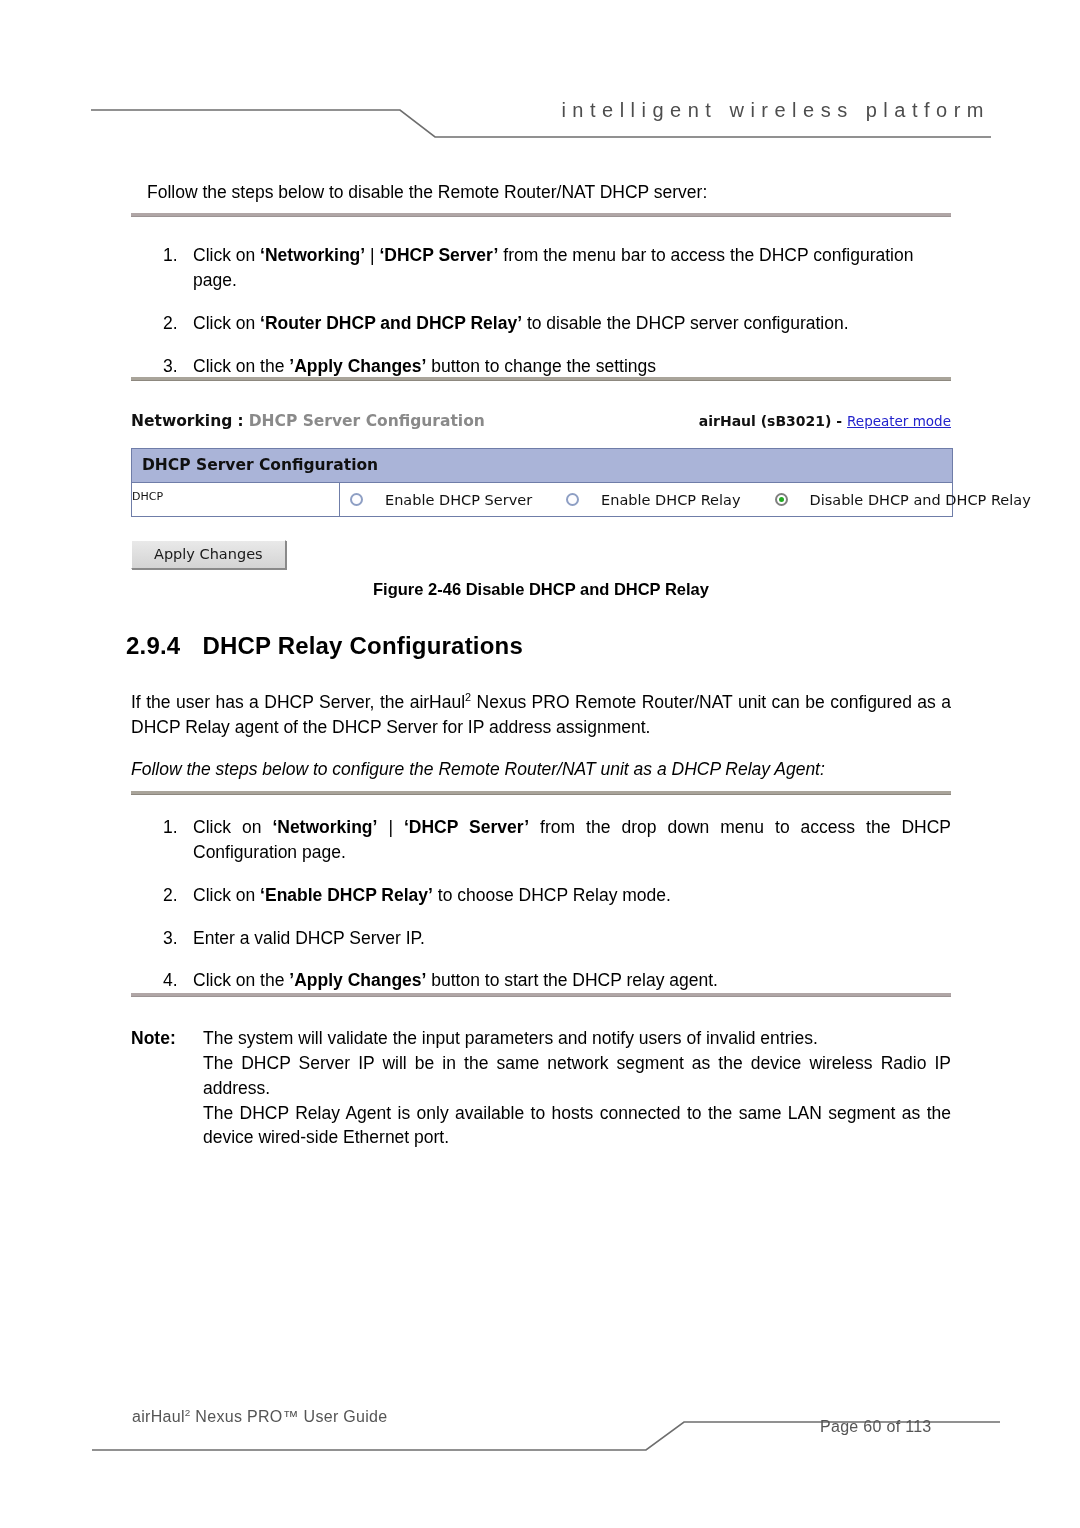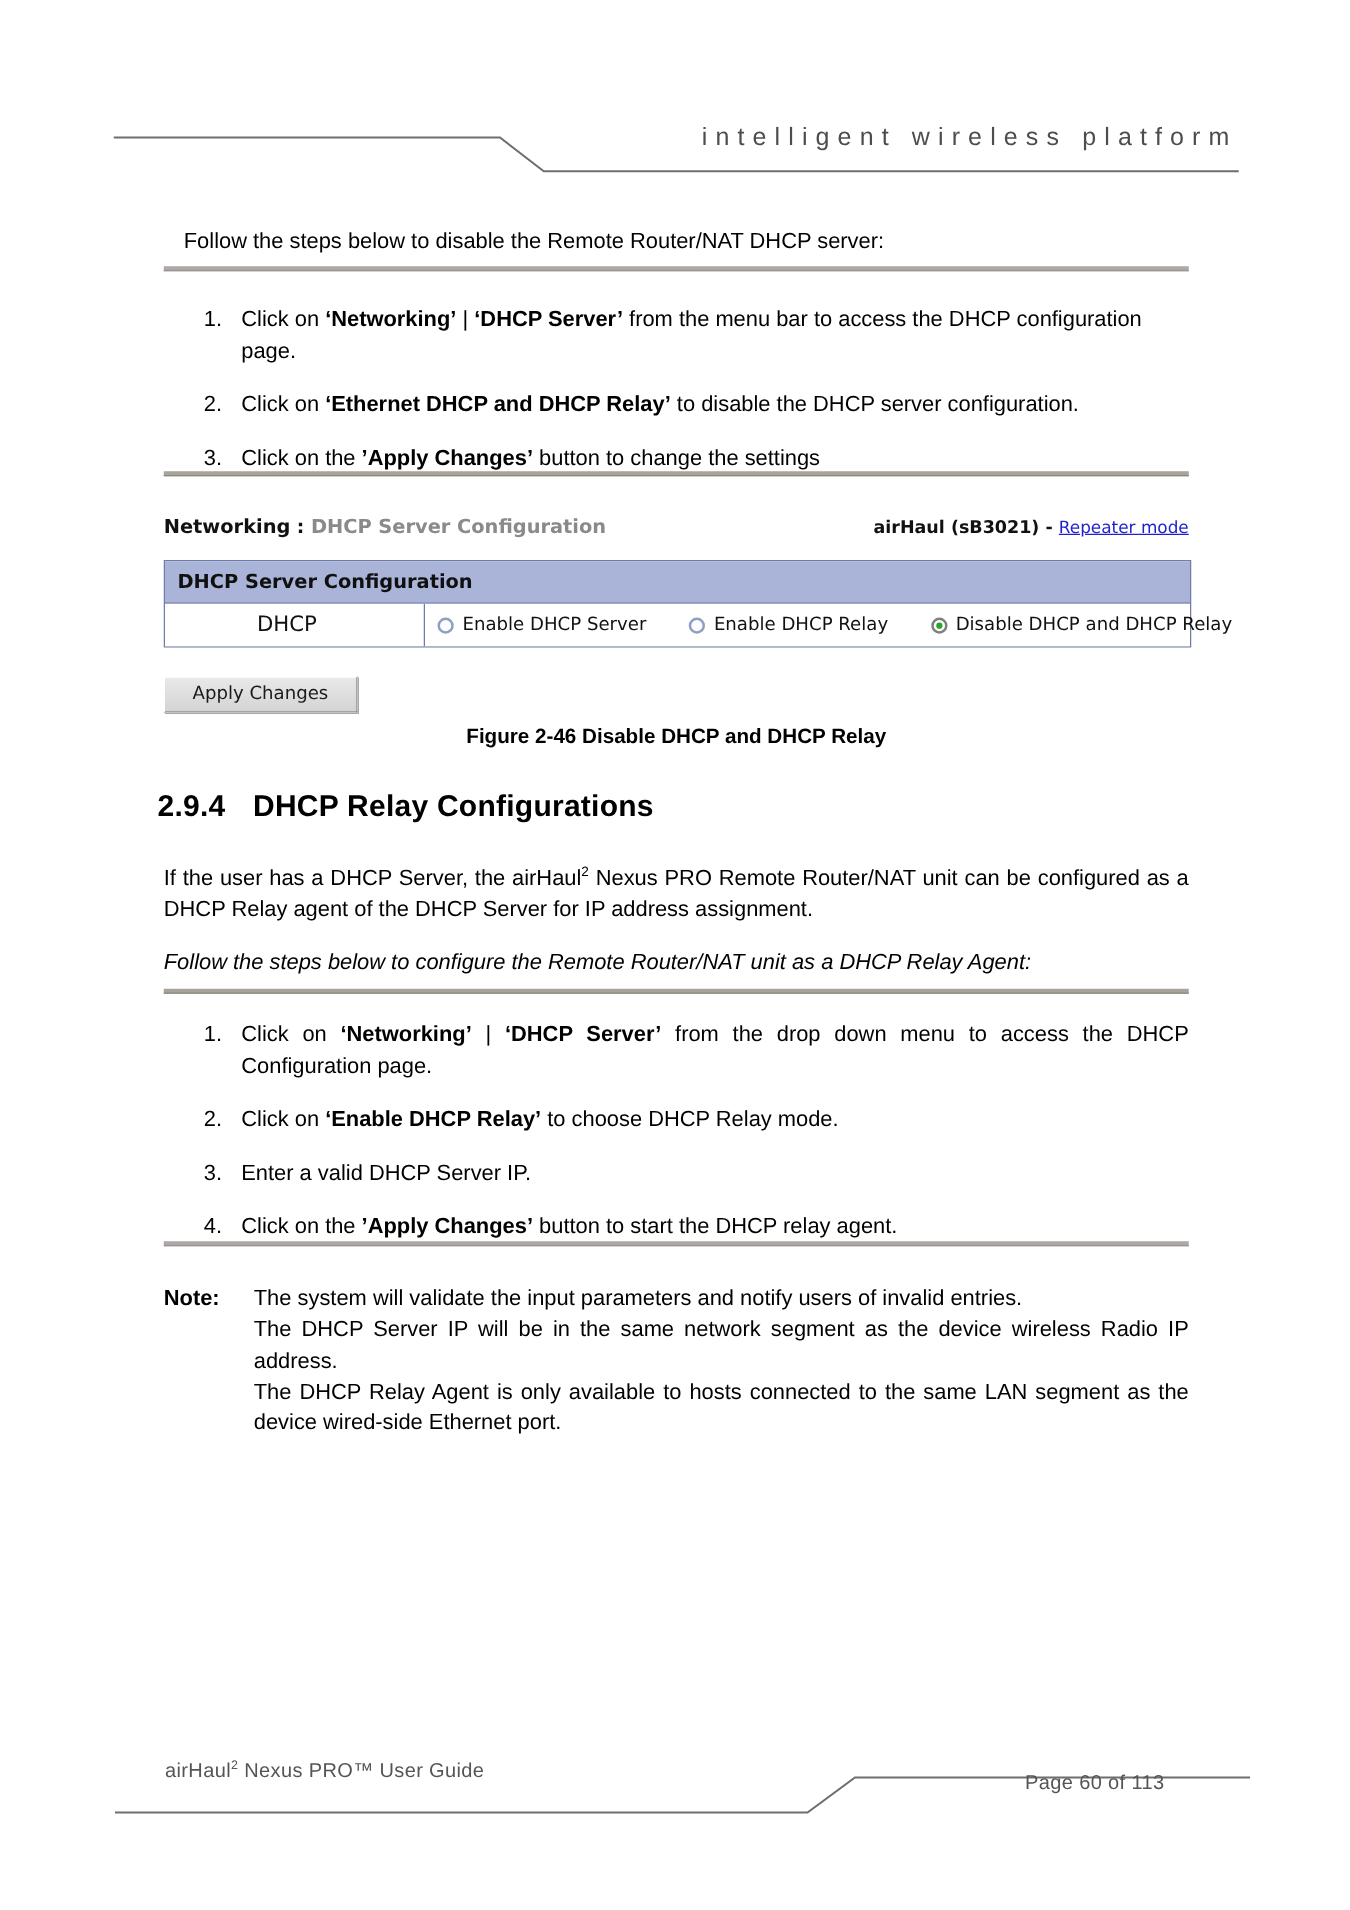--- a/index.html
+++ b/index.html
@@ -141,38 +141,38 @@
   }
   .panel-row {
     display: flex;
     background: #ffffff;
     min-height: 33px;
     align-items: stretch;
   }
   .panel-label {
     width: 208px;
     flex: 0 0 208px;
-    text-align: center;
+    text-align: left;
     padding: 7px 12px 7px 0;
-    font-size: 17px;
+    font-size: 11px;
     color: #111;
     border-right: 1px solid #6f7da8;
     box-sizing: border-box;
   }
   .panel-field {
     flex: 1 1 auto;
     display: flex;
     align-items: center;
     padding: 6px 0 6px 10px;
     gap: 34px;
   }
   .radio-opt {
     display: flex;
     align-items: center;
-    gap: 7px;
+    gap: 22px;
     font-size: 14.5px;
     color: #111;
     white-space: nowrap;
   }
   .radio {
     width: 13px;
     height: 13px;
     border-radius: 50%;
     border: 2px solid #8e9fc4;
     background: #fdfdff;
@@ -293,21 +293,21 @@
 </div>
 <div class="tagline">intelligent   wireless   platform</div>
 
 <div class="content" style="top:0;">
   <div class="para" style="position:absolute; left:16px; top:180px; width:820px;">Follow the steps below to disable the Remote Router/NAT DHCP server:</div>
 
   <div class="rule" style="position:absolute; left:0; top:213px;"></div>
 
   <ol class="steps" id="steps-disable" style="position:absolute; left:0; top:243px; width:820px;">
       <li><span class="num">1.</span><span><span>Click on </span><b>‘Networking’</b><span> | </span><b>‘DHCP Server’</b><span> from the menu bar to access the DHCP configuration page.</span></span></li>
-      <li><span class="num">2.</span><span><span>Click on </span><b>‘Ethernet DHCP and DHCP Relay’</b><span> to disable the DHCP server configuration.</span></span></li>
+      <li><span class="num">2.</span><span><span>Click on </span><b>‘Router DHCP and DHCP Relay’</b><span> to disable the DHCP server configuration.</span></span></li>
       <li><span class="num">3.</span><span><span>Click on the </span><b>’Apply Changes’</b><span> button to change the settings</span></span></li>
     </ol>
 
   <div class="rule gray" style="position:absolute; left:0; top:377px;"></div>
 </div>
 
 <div class="shot">
   <div class="shot-crumb">
     <div class="crumb-left">
       <span class="crumb-strong">Networking</span><span class="crumb-sep"> : </span><span class="crumb-page">DHCP Server Configuration</span>

